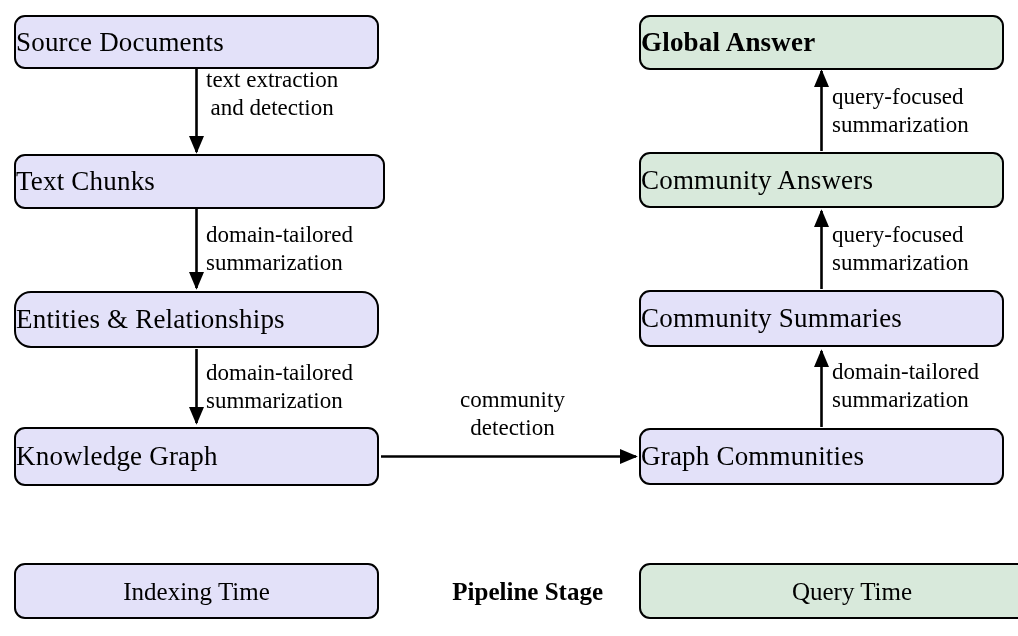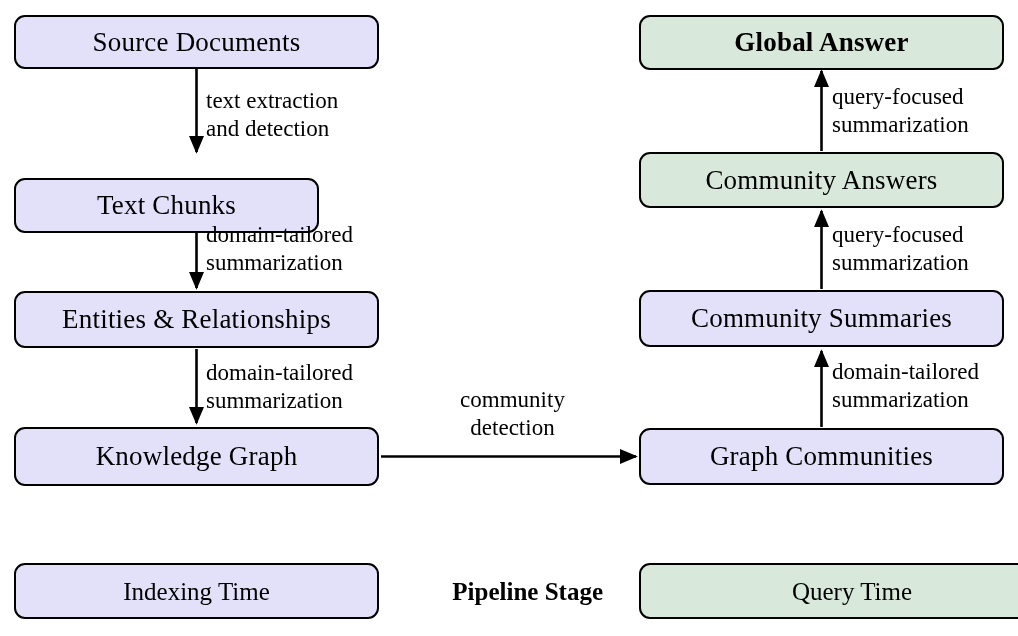--- a/index.html
+++ b/index.html
@@ -19,21 +19,21 @@
     background: #ffffff;
     overflow: hidden;
   }
   .node {
     position: absolute;
     box-sizing: border-box;
     border: 2.2px solid #000000;
     border-radius: 11px;
     display: flex;
     align-items: center;
-    justify-content: center;
+    justify-content: flex-start;
     text-align: center;
     font-size: 27px;
     line-height: 1;
     letter-spacing: 0.2px;
     z-index: 3;
   }
   .node.indexing { background: #e3e1f9; }
   .node.query    { background: #d8e9db; }
 
   .legend-node {
@@ -104,25 +104,25 @@
 
     <line x1="821.5" y1="289" x2="821.5" y2="211" stroke="#000000" stroke-width="2.6" marker-end="url(#arrowhead)"></line>
 
     <line x1="821.5" y1="151" x2="821.5" y2="71" stroke="#000000" stroke-width="2.6" marker-end="url(#arrowhead)"></line>
   </svg>
 
   <div class="node indexing" style="left:14px; top:15px; width:365px; height:54px;">
     <span>Source Documents</span>
   </div>
 
-  <div class="node indexing" style="left:14px; top:154px; width:305px; height:55px;margin-top:24px;">
+  <div class="node indexing" style="left:14px; top:154px; width:371px; height:55px;">
     <span>Text Chunks</span>
   </div>
 
-  <div class="node indexing" style="left:14px; top:291px; width:365px; height:57px;">
+  <div class="node indexing" style="left:14px; top:291px; width:365px; height:57px;border-radius:17px;">
     <span>Entities &amp; Relationships</span>
   </div>
 
   <div class="node indexing" style="left:14px; top:427px; width:365px; height:59px;">
     <span>Knowledge Graph</span>
   </div>
 
   <div class="node query" style="left:639px; top:15px; width:365px; height:55px;font-weight:bold;">
     <span>Global Answer</span>
   </div>
@@ -132,21 +132,21 @@
   </div>
 
   <div class="node indexing" style="left:639px; top:428px; width:365px; height:57px;">
     <span>Graph Communities</span>
   </div>
 
   <div class="node indexing" style="left:639px; top:290px; width:365px; height:57px;">
     <span>Community Summaries</span>
   </div>
 
-  <div class="edge-label" style="left:206px; top:87px;">
+  <div class="edge-label" style="left:206px; top:66px;text-align:center;">
     <div>text extraction</div>
     <div>and detection</div>
   </div>
 
   <div class="edge-label" style="left:206px; top:221px;">
     <div>domain-tailored</div>
     <div>summarization</div>
   </div>
 
   <div class="edge-label" style="left:206px; top:359px;">

